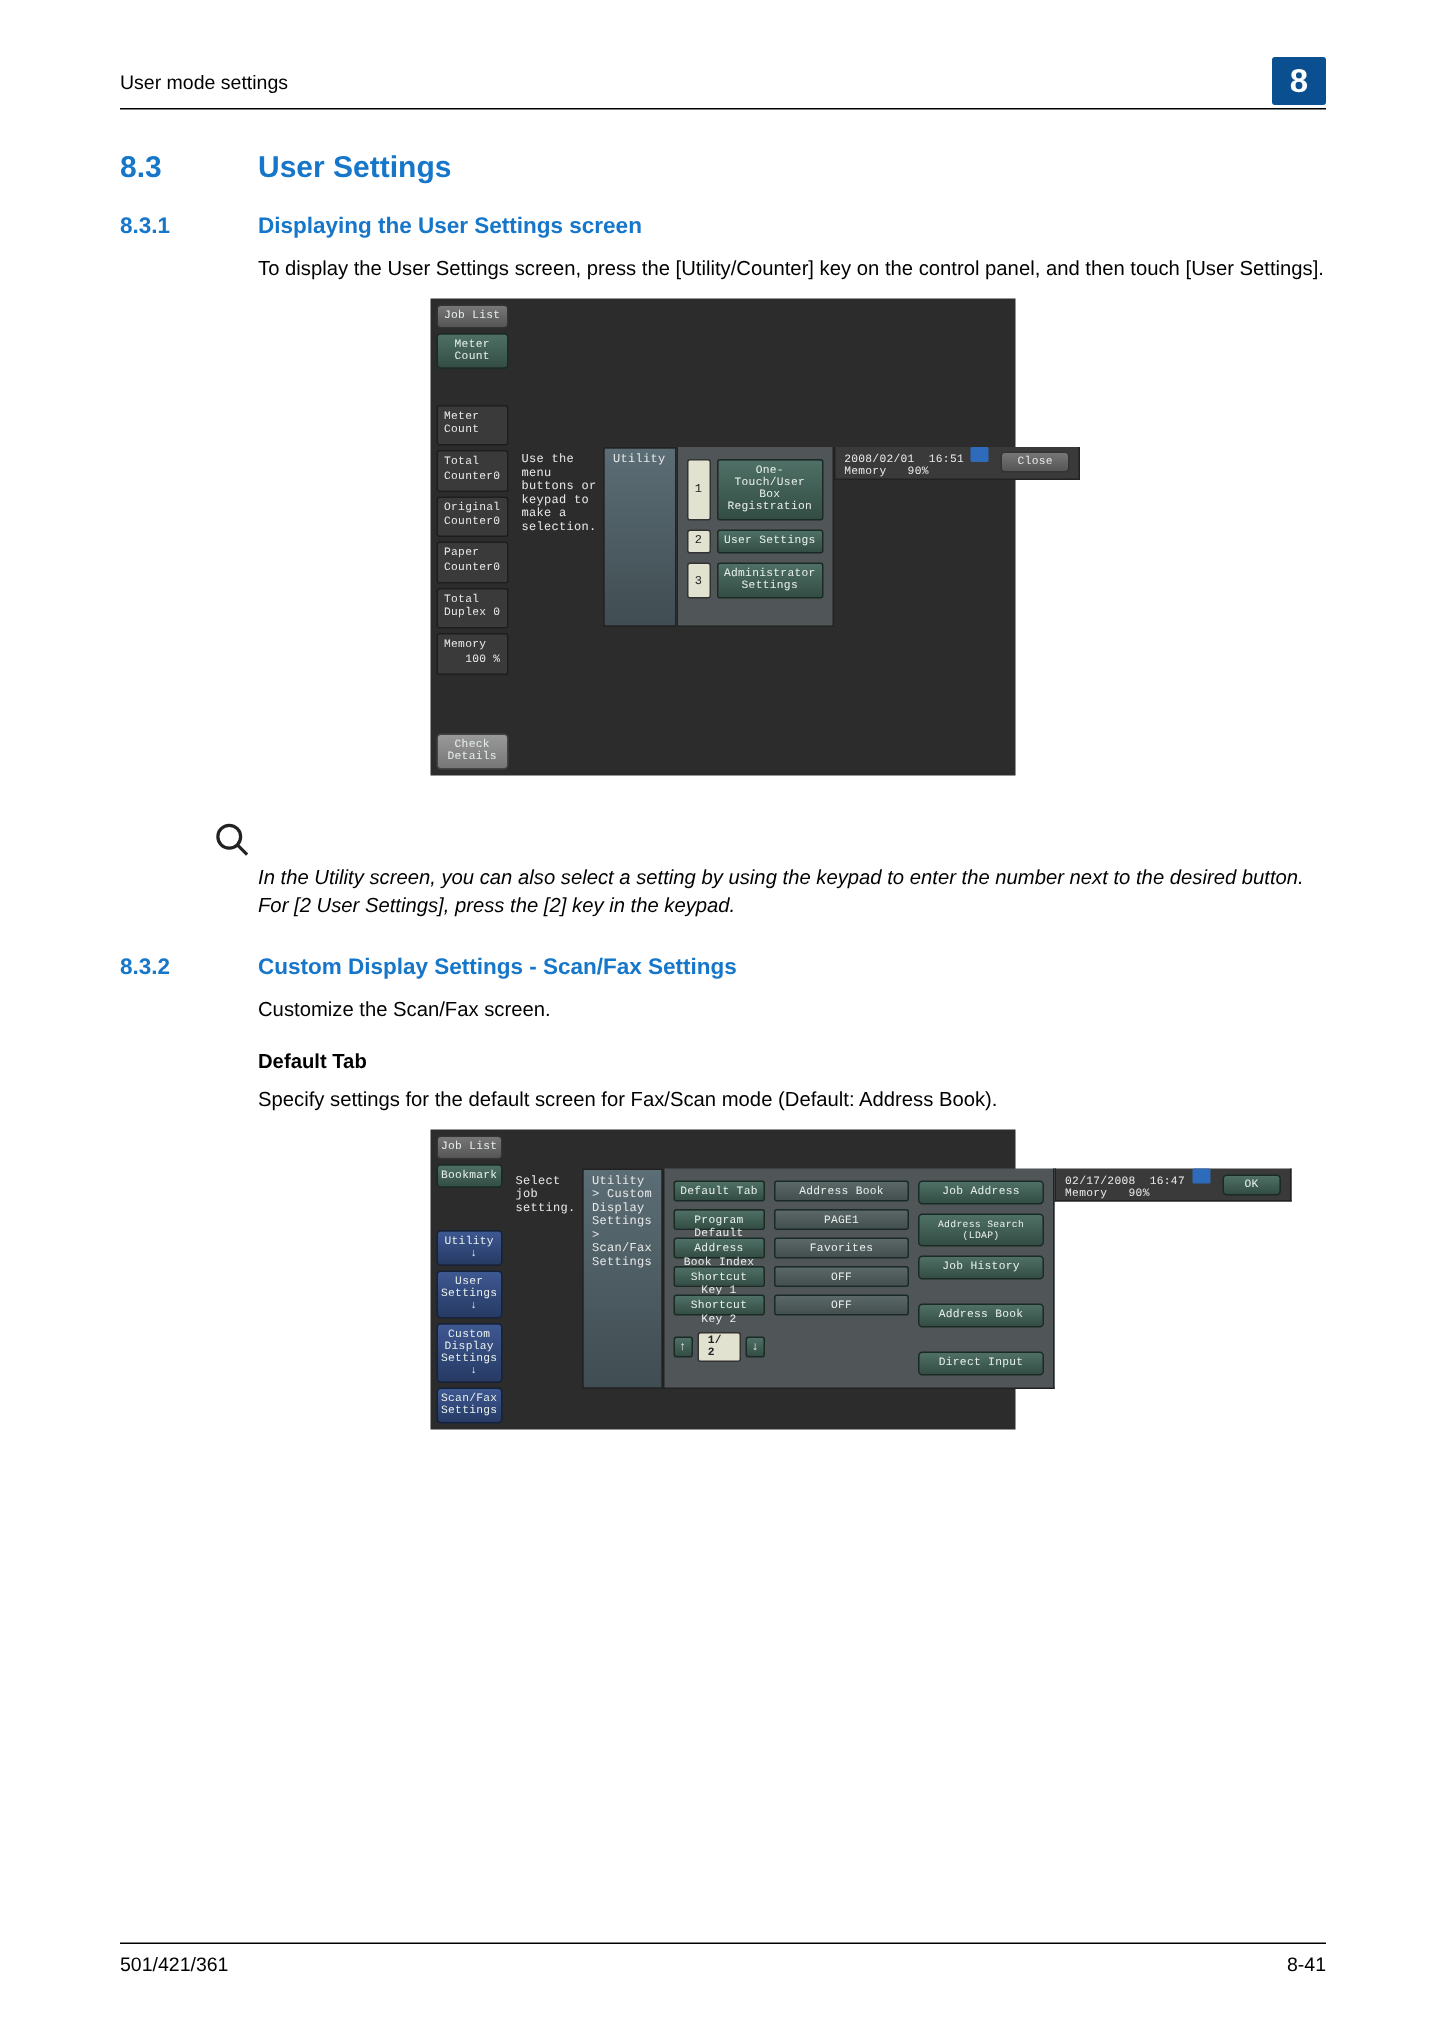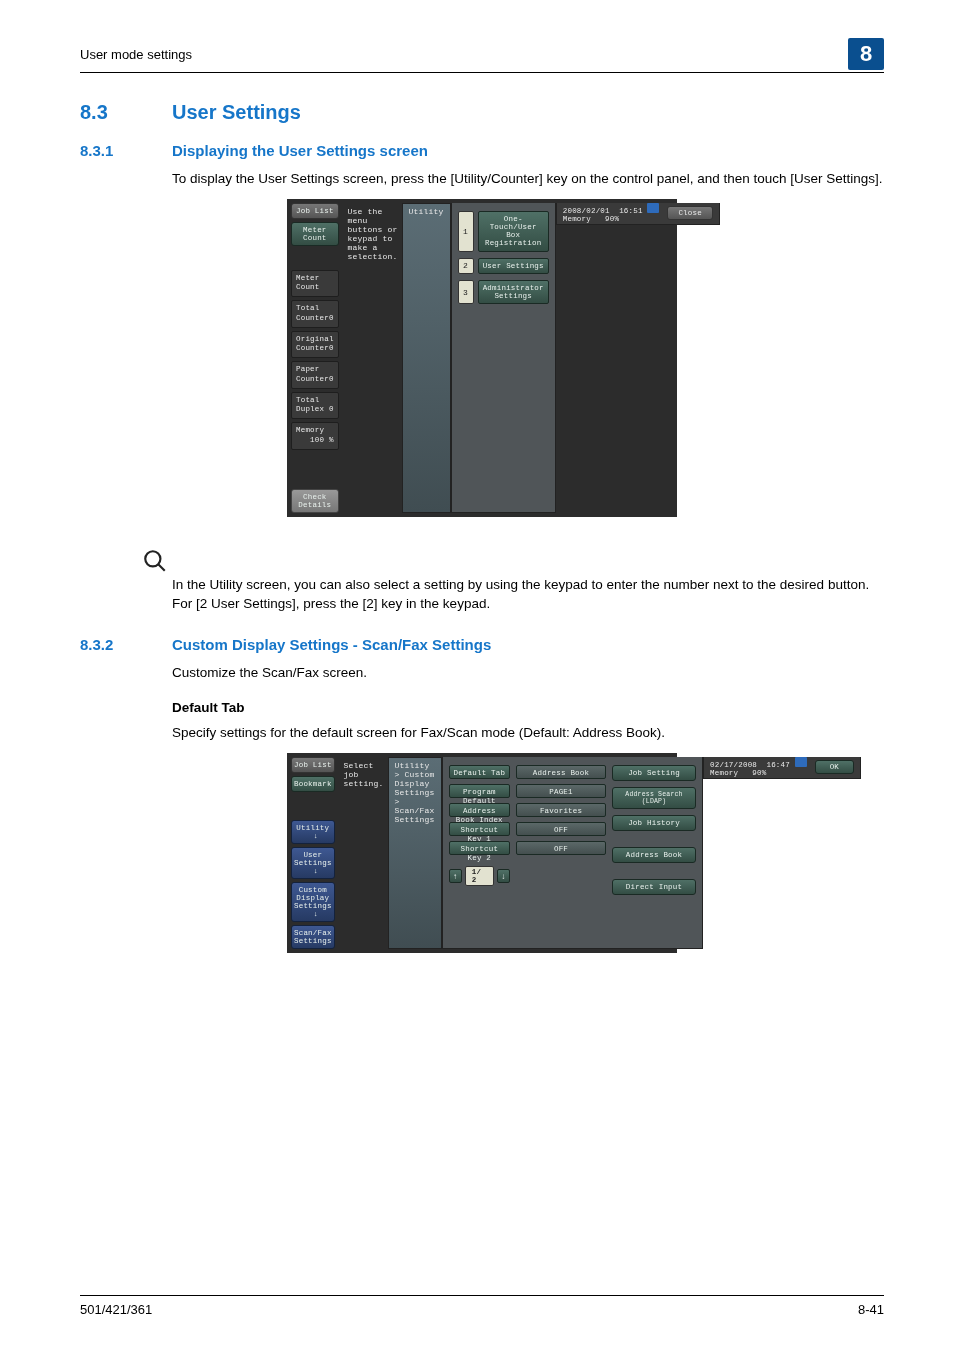--- a/index.html
+++ b/index.html
@@ -68,34 +68,34 @@
       margin-top: 30px;
       margin-bottom: 22px;
     }
     .note-icon {
       font-size: 30px;
       color: #222;
       margin-left: -30px;
       margin-bottom: -6px;
     }
     .note-title { font-weight: bold; margin-bottom: 2px;}
-    .note-body { line-height: 1.45; }
+    .note-body { font-style: italic; line-height: 1.45; }
 
     
     .screenshot {
       width: 390px;
       margin: 10px auto 10px auto;
       background: #2c2c2c;
       padding: 4px;
       font-family: "Courier New", monospace;
       font-size: 8px;
       color: #e8e8e8;
       letter-spacing: 0.2px;
     }
-    .ss-row { display: flex; height: 100%; }
+    .ss-row { display: flex; height: 100%; align-items: center; }
     .ss-left {
       width: 84px;
       display: flex;
       flex-direction: column;
       gap: 3px;
       padding-right: 3px;
     }
     .ss-right { flex: 1; display: flex; flex-direction: row;}
     .ss-btn {
       background: linear-gradient(to bottom,#4f7066,#334d44);
@@ -346,21 +346,21 @@
               </div>
             </div>
             <div class="ss2-col-value">
               <div class="ss2-value">Address Book</div>
               <div class="ss2-value">PAGE1</div>
               <div class="ss2-value">Favorites</div>
               <div class="ss2-value">OFF</div>
               <div class="ss2-value">OFF</div>
             </div>
             <div class="ss2-col-right">
-              <div class="ss-btn ss-btn-small">Job Setting</div>
+              <div class="ss-btn ss-btn-small">Job Address</div>
               <div class="ss-btn ss-btn-small" style="font-size:6.5px">Address Search (LDAP)</div>
               <div class="ss-btn ss-btn-small">Job History</div>
               <div style="height:4px"></div>
               <div class="ss-btn ss-btn-small">Address Book</div>
               <div style="height:4px"></div>
               <div class="ss-btn ss-btn-small">Direct Input</div>
             </div>
           </div>
         </div>
         <div class="ss-statusbar">

